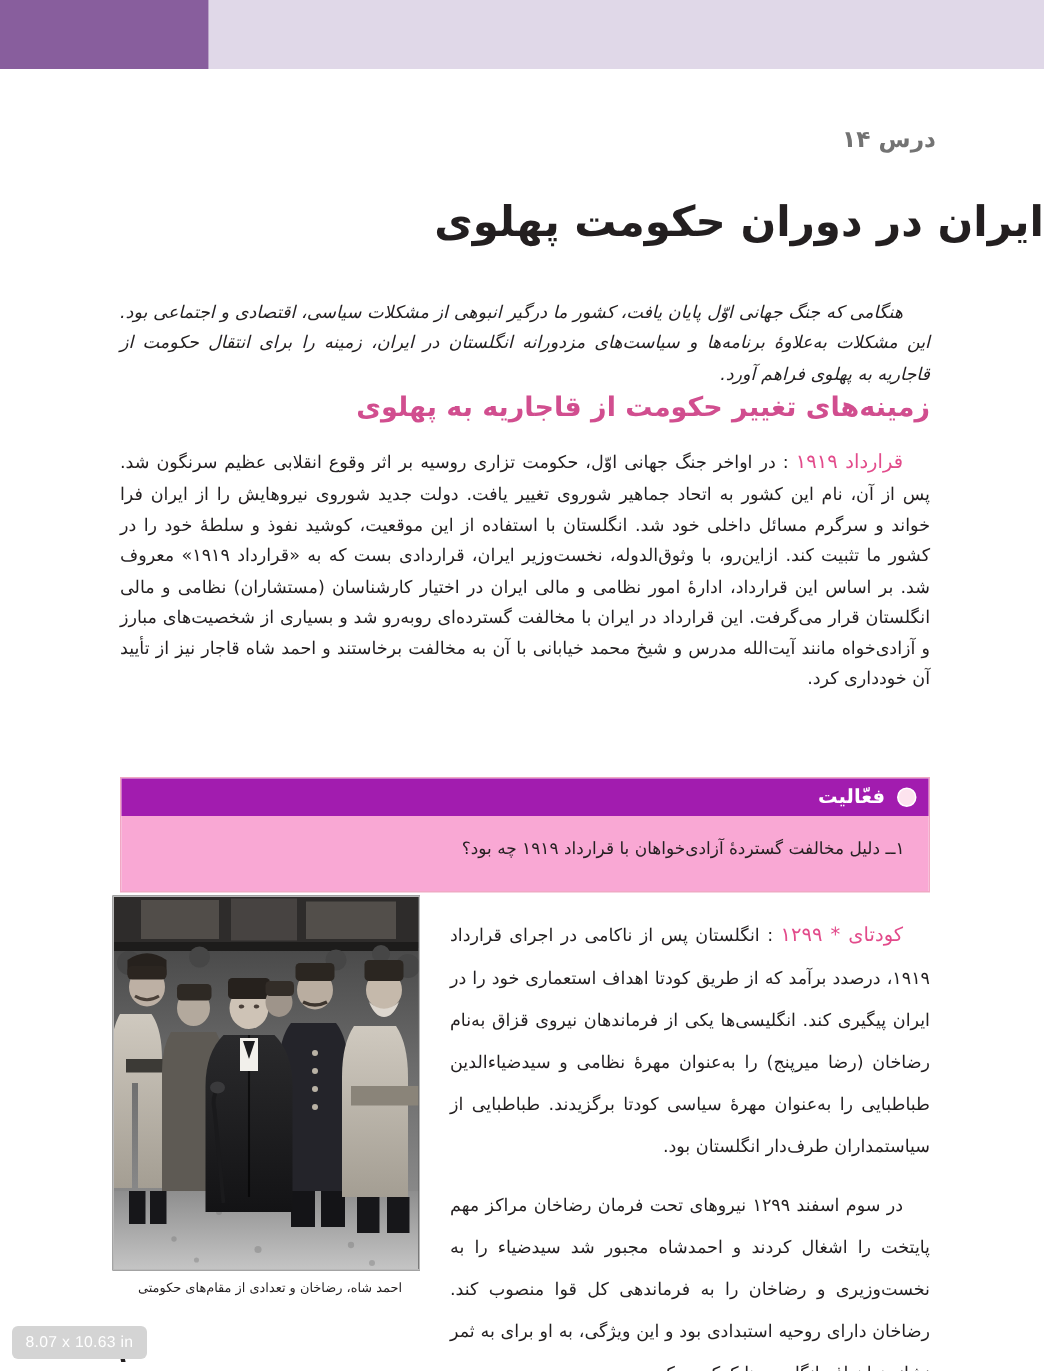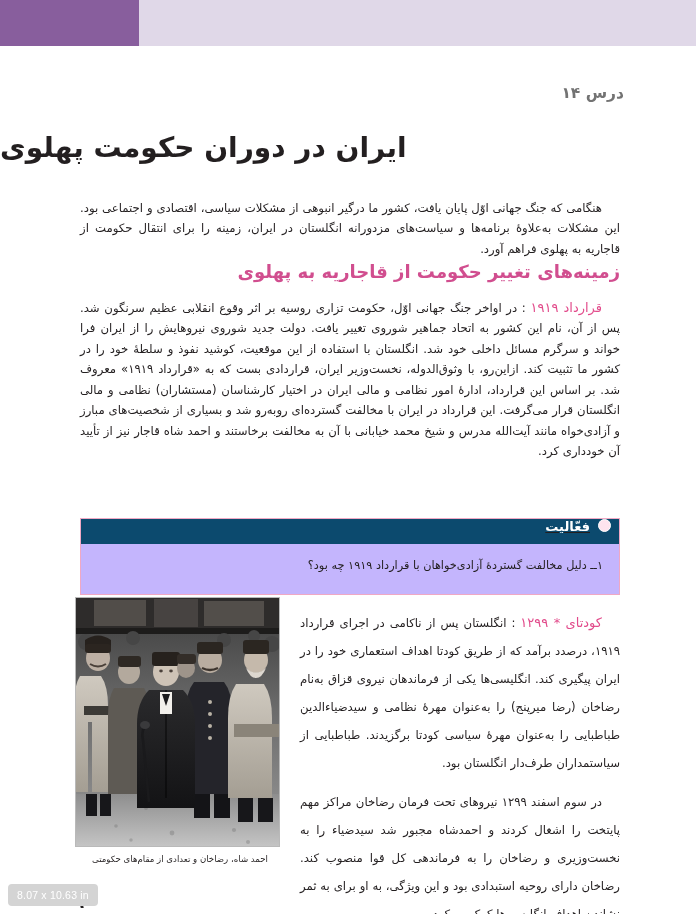--- a/index.html
+++ b/index.html
@@ -55,21 +55,21 @@
     color: #737373;
     letter-spacing: 0px;
     white-space: nowrap;
   }
 
   #page-title {
     position: absolute;
     top: 66px;
     right: 0;
     width: 696px;
-    text-align: left;
+    text-align: right;
     font-size: 28px;
     font-weight: bold;
     color: #231f20;
     letter-spacing: 0.5px;
   }
 
   .content-col {
     position: absolute;
     right: 76px;
     width: 540px;
@@ -101,47 +101,46 @@
   
   #activity-box {
     position: absolute;
     right: 76px;
     top: 472px;
     width: 540px;
     border: 1px solid #f0a8c4;
     box-sizing: border-box;
   }
   #activity-header {
-    background: #0c4a6e;
+    background: #a21caf;
     height: 25px;
     display: flex;
     flex-direction: row;
-    align-items: flex-start;
+    align-items: center;
     justify-content: flex-start;
     padding: 0 8px;
     box-sizing: border-box;
-    text-decoration: underline;
   }
   #activity-circle {
     width: 11px;
     height: 11px;
     border-radius: 50%;
     background: #fde3ee;
     border: 1px solid #ffffff;
     flex: 0 0 auto;
     margin-left: 8px;
   }
   #activity-title {
     color: #ffffff;
     font-size: 13px;
     font-weight: bold;
     letter-spacing: 0.4px;
   }
   #activity-body {
-    background: #c4b5fd;
+    background: #f9a8d4;
     padding: 13px 16px 19px 16px;
   }
   #activity-question {
     font-size: 11.3px;
     line-height: 18px;
     color: #231f20;
     text-align: right;
     direction: rtl;
   }
 
@@ -220,21 +219,21 @@
   <div id="header-band-light"></div>
   <div id="header-band-dark"></div>
 </div>
 
 <div id="page">
 
   <div id="lesson-number">درس ۱۴</div>
 
   <h1 id="page-title">ایران در دوران حکومت پهلوی</h1>
 
-  <div class="content-col" style="top:140px;">
+  <div class="content-col" style="top:140px;font-style:italic;">
     <p class="body-par">هنگامی که جنگ جهانی اوّل پایان یافت، کشور ما درگیر انبوهی از مشکلات سیاسی، اقتصادی و اجتماعی بود. این مشکلات به‌علاوهٔ برنامه‌ها و سیاست‌های مزدورانه انگلستان در ایران، زمینه را برای انتقال حکومت از قاجاریه به پهلوی فراهم آورد.</p>
   </div>
 
   <div class="content-col" style="top:215px;">
     <h2 class="section-head">زمینه‌های تغییر حکومت از قاجاریه به پهلوی</h2>
   </div>
 
   <div class="content-col" style="top:240px;">
     <p class="body-par"><span class="lead-in">قرارداد ۱۹۱۹</span><span> : در اواخر جنگ جهانی اوّل، حکومت تزاری روسیه بر اثر وقوع انقلابی عظیم سرنگون شد. پس از آن، نام این کشور به اتحاد جماهیر شوروی تغییر یافت. دولت جدید شوروی نیروهایش را از ایران فرا خواند و سرگرم مسائل داخلی خود شد. انگلستان با استفاده از این موقعیت، کوشید نفوذ و سلطهٔ خود را در کشور ما تثبیت کند. ازاین‌رو، با وثوق‌الدوله، نخست‌وزیر ایران، قراردادی بست که به «قرارداد ۱۹۱۹» معروف شد. بر اساس این قرارداد، ادارهٔ امور نظامی و مالی ایران در اختیار کارشناسان (مستشاران) نظامی و مالی انگلستان قرار می‌گرفت. این قرارداد در ایران با مخالفت گسترده‌ای روبه‌رو شد و بسیاری از شخصیت‌های مبارز و آزادی‌خواه مانند آیت‌الله مدرس و شیخ محمد خیابانی با آن به مخالفت برخاستند و احمد شاه قاجار نیز از تأیید آن خودداری کرد.</span></p>
   </div>

